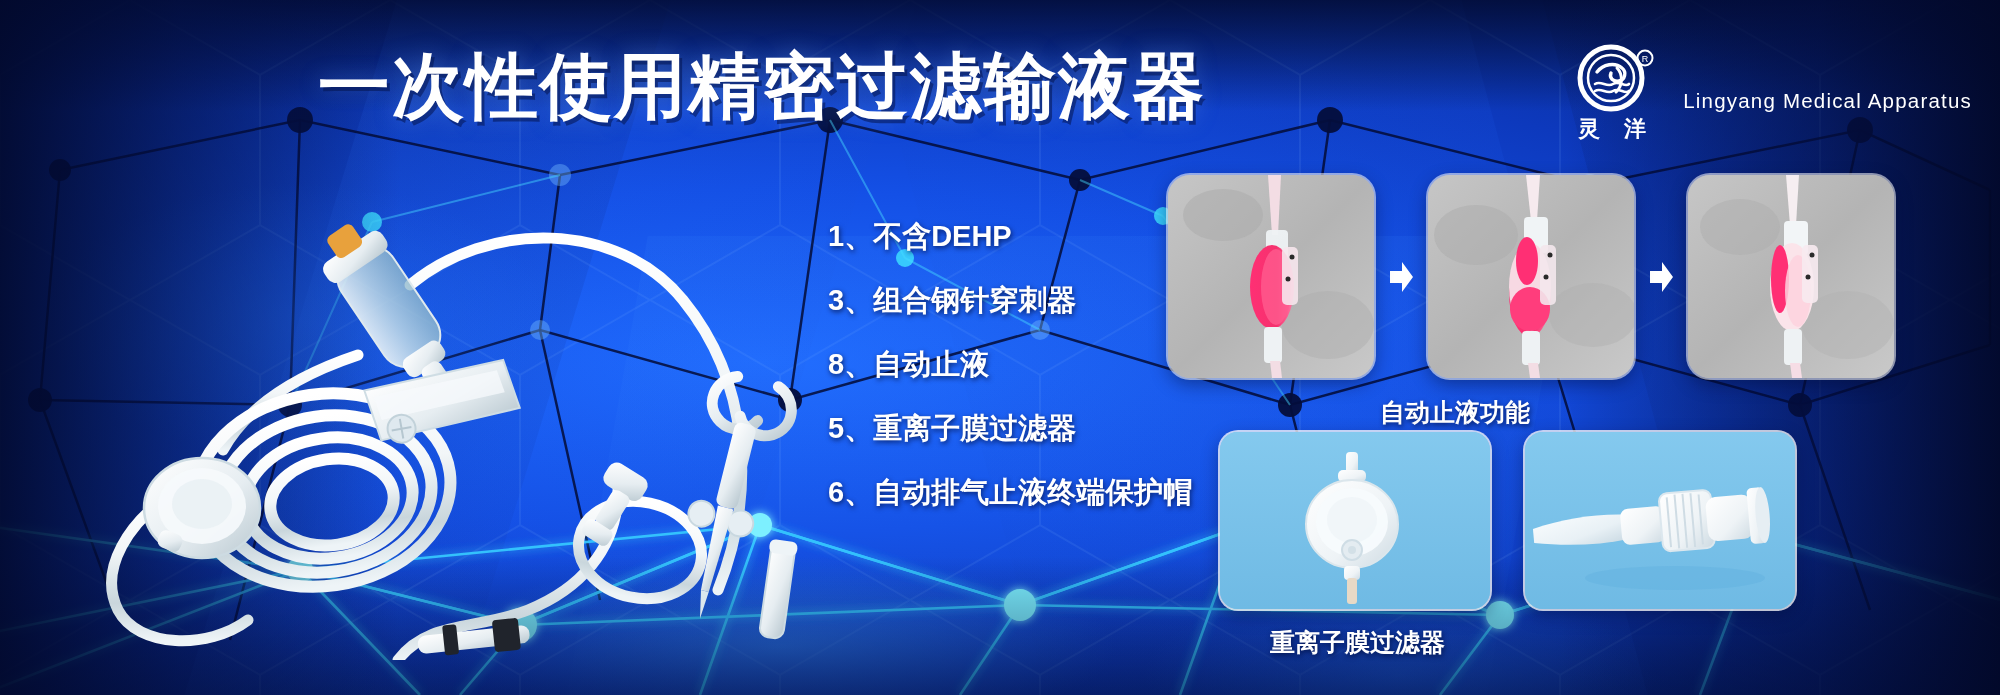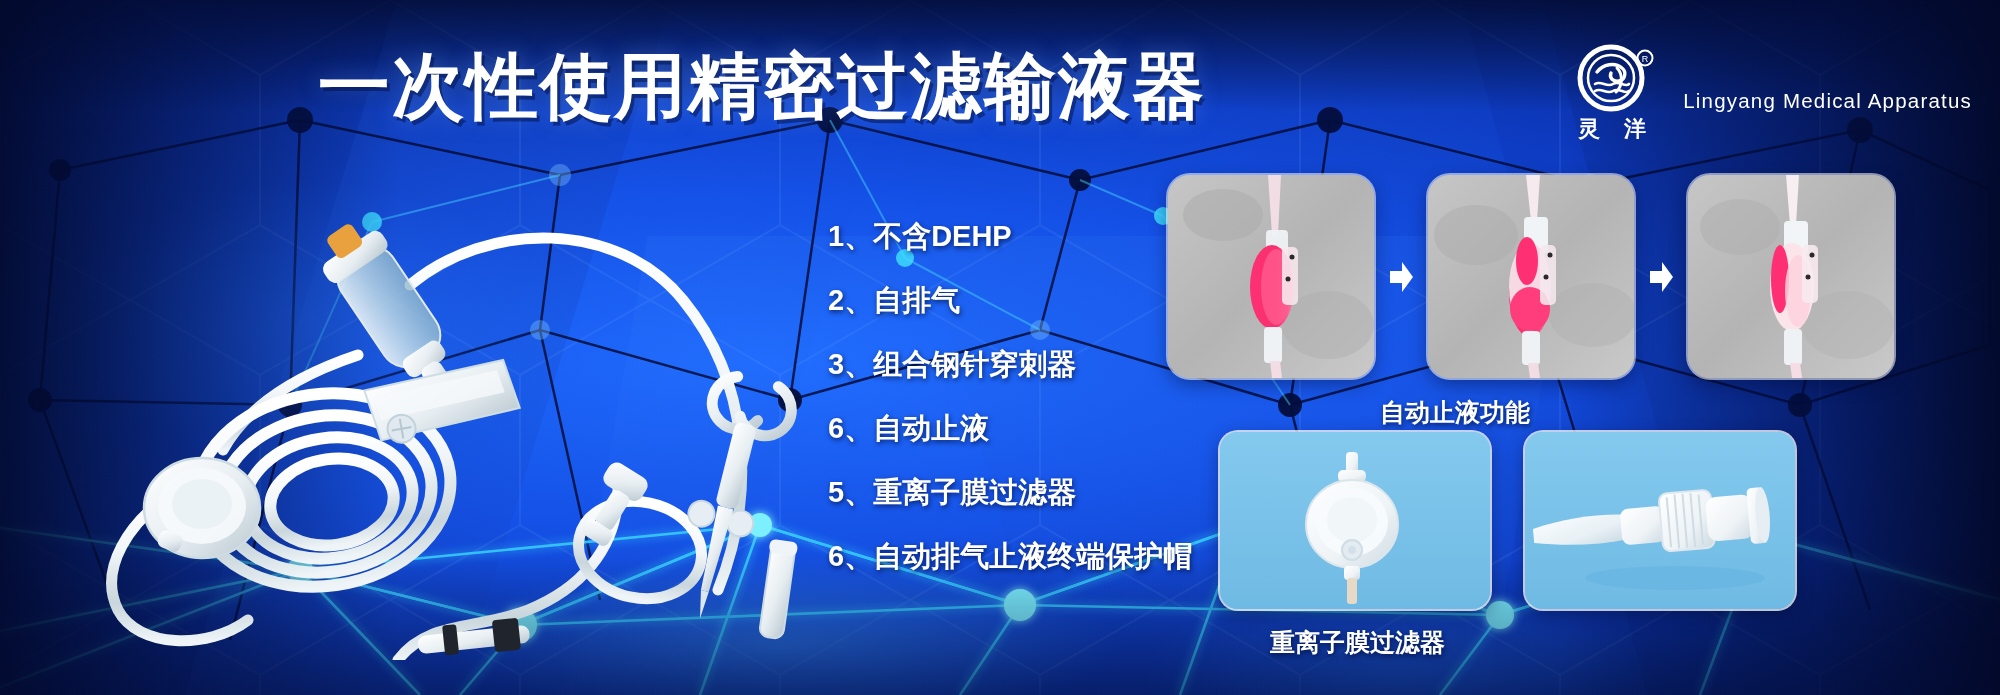--- a/index.html
+++ b/index.html
@@ -335,23 +335,22 @@
         <text x="66" y="94" font-family="'Liberation Sans',sans-serif" font-size="22" font-weight="bold" fill="#fff" text-anchor="middle">洋</text>
       </svg>
     </div>
     <div class="logo-text">
       <div class="logo-en">Lingyang Medical Apparatus</div>
     </div>
   </div>
 
   <div class="features">
     <div class="feature">1、不含DEHP</div>
-    <div class="feature">2、自排气</div>
     <div class="feature">3、组合钢针穿刺器</div>
-    <div class="feature">6、自动止液</div>
+    <div class="feature">8、自动止液</div>
     <div class="feature">5、重离子膜过滤器</div>
     <div class="feature">6、自动排气止液终端保护帽</div>
   </div>
 
   <div class="photo-row">
 
     <div class="photo-card">
       <svg viewBox="0 0 206 203" preserveAspectRatio="none">
         <defs>
           <linearGradient id="gbg1" x1="0" y1="0" x2="1" y2="1">

